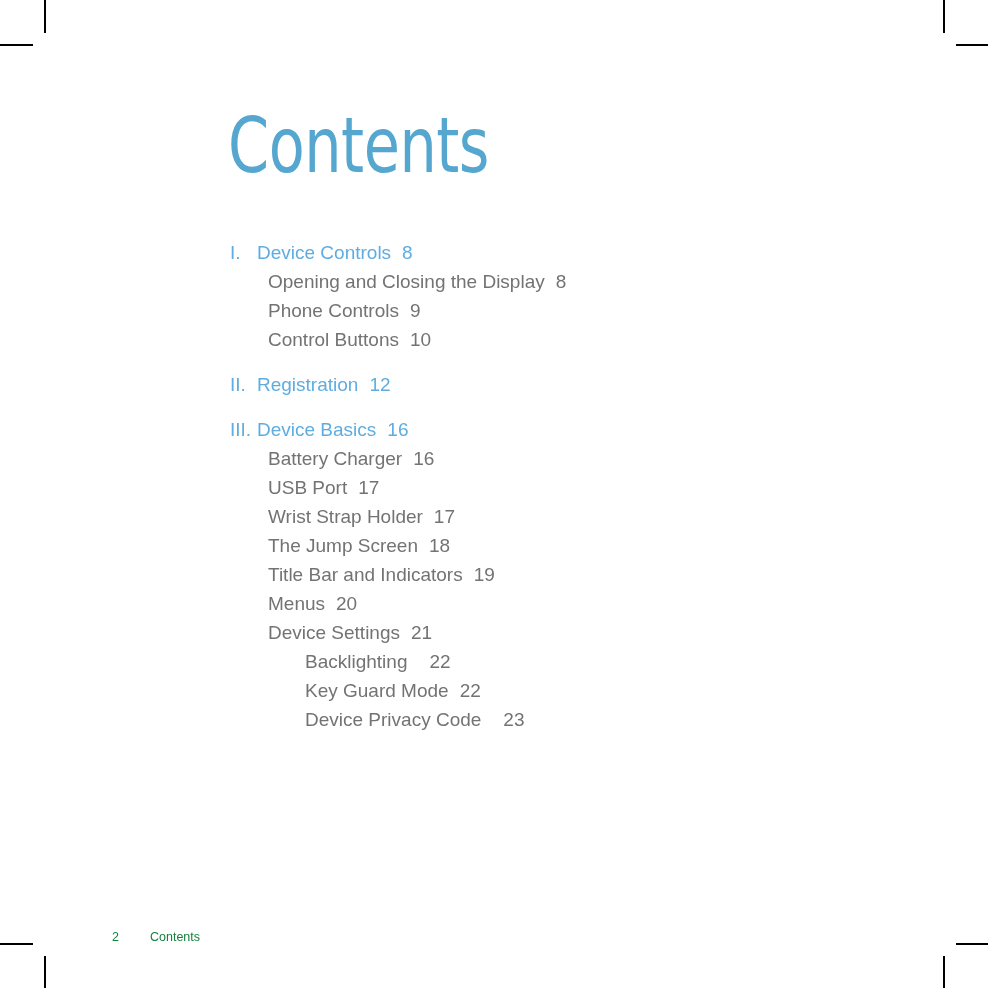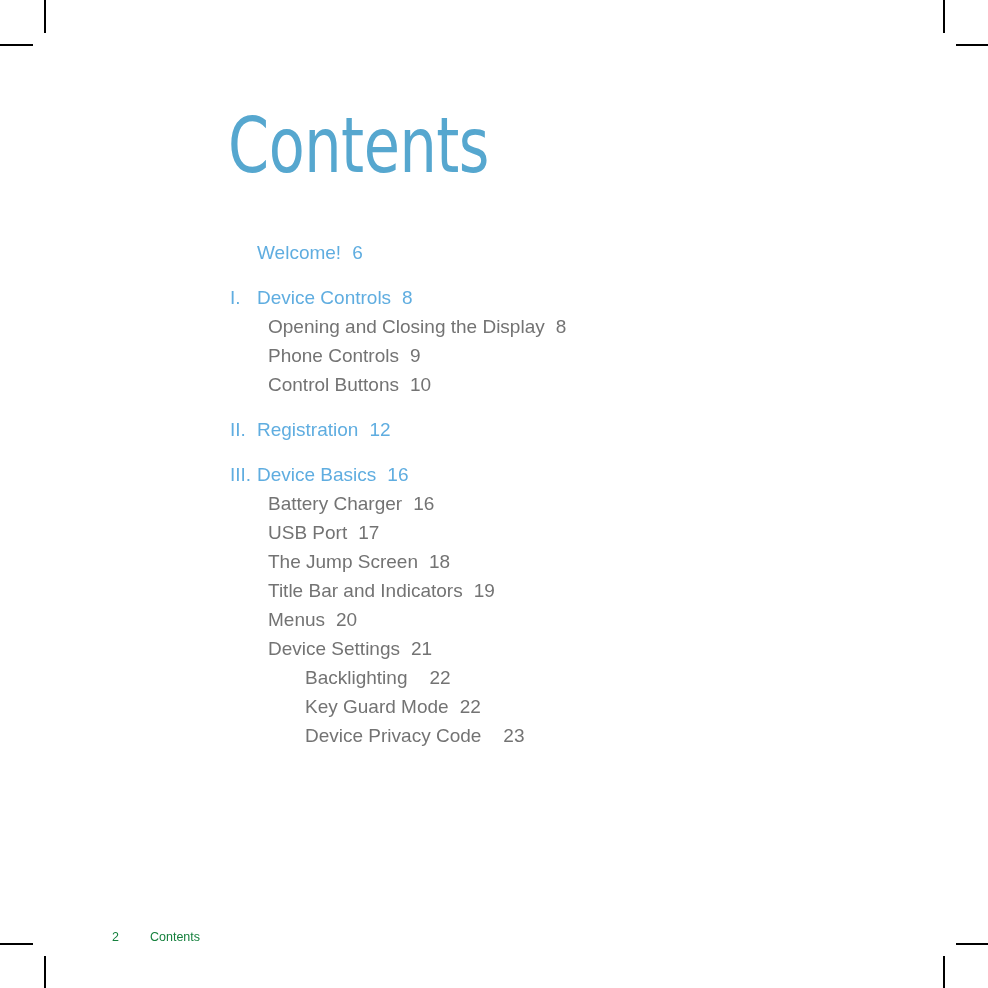--- a/index.html
+++ b/index.html
@@ -113,29 +113,29 @@
   <div class="crop crop-v crop-tr-v"></div>
   <div class="crop crop-h crop-tr-h"></div>
   <div class="crop crop-h crop-bl-h"></div>
   <div class="crop crop-v crop-bl-v"></div>
   <div class="crop crop-h crop-br-h"></div>
   <div class="crop crop-v crop-br-v"></div>
 
   <div class="page-title">Contents</div>
 
   <div class="toc" id="toc-list">
-      <div class="toc-entry level-0"><span class="toc-num"></span><span class="toc-label">Welcome!</span><span class="toc-page">6</span></div>
       <div class="toc-entry level-0"><span class="toc-num">I.</span><span class="toc-label">Device Controls</span><span class="toc-page">8</span></div>
       <div class="toc-entry level-1"><span class="toc-label">Opening and Closing the Display</span><span class="toc-page">8</span></div>
       <div class="toc-entry level-1"><span class="toc-label">Phone Controls</span><span class="toc-page">9</span></div>
       <div class="toc-entry level-1"><span class="toc-label">Control Buttons</span><span class="toc-page">10</span></div>
       <div class="toc-entry level-0"><span class="toc-num">II.</span><span class="toc-label">Registration</span><span class="toc-page">12</span></div>
       <div class="toc-entry level-0"><span class="toc-num">III.</span><span class="toc-label">Device Basics</span><span class="toc-page">16</span></div>
       <div class="toc-entry level-1"><span class="toc-label">Battery Charger</span><span class="toc-page">16</span></div>
       <div class="toc-entry level-1"><span class="toc-label">USB Port</span><span class="toc-page">17</span></div>
+      <div class="toc-entry level-1"><span class="toc-label">Wrist Strap Holder</span><span class="toc-page">17</span></div>
       <div class="toc-entry level-1"><span class="toc-label">The Jump Screen</span><span class="toc-page">18</span></div>
       <div class="toc-entry level-1"><span class="toc-label">Title Bar and Indicators</span><span class="toc-page">19</span></div>
       <div class="toc-entry level-1"><span class="toc-label">Menus</span><span class="toc-page">20</span></div>
       <div class="toc-entry level-1"><span class="toc-label">Device Settings</span><span class="toc-page">21</span></div>
       <div class="toc-entry level-2"><span class="toc-label">Backlighting</span><span class="toc-page wide">22</span></div>
       <div class="toc-entry level-2"><span class="toc-label">Key Guard Mode</span><span class="toc-page">22</span></div>
       <div class="toc-entry level-2"><span class="toc-label">Device Privacy Code</span><span class="toc-page wide">23</span></div>
     </div>
 
   <div class="footer">

